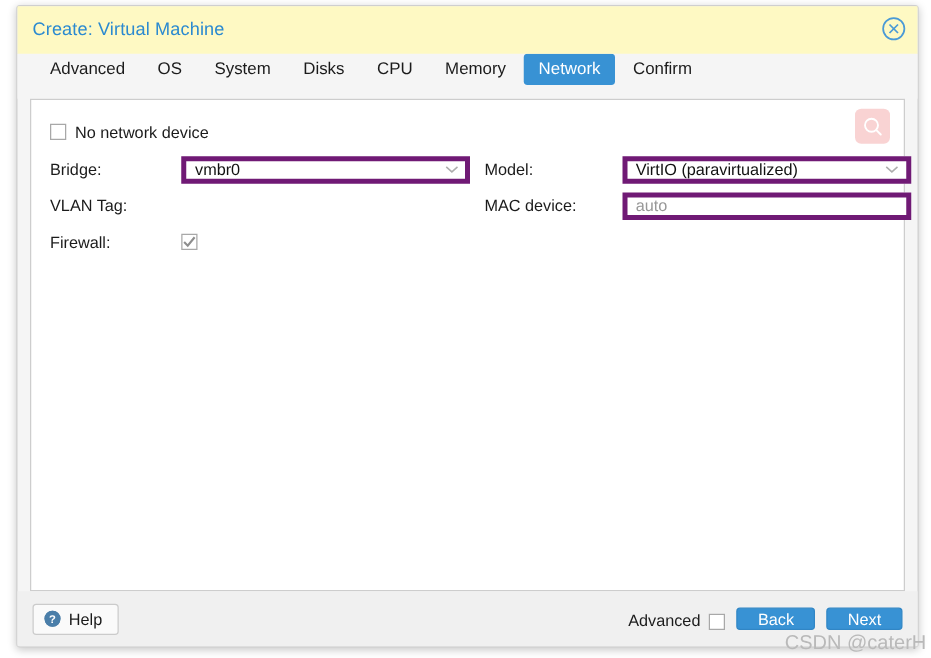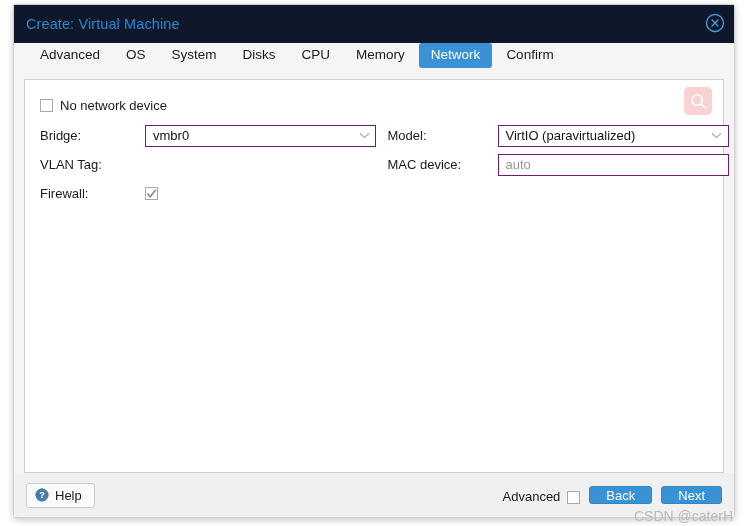--- a/index.html
+++ b/index.html
@@ -38,21 +38,21 @@
     box-sizing: border-box;
     display: flex;
     flex-direction: column;
   }
 
   
   .titlebar {
     height: 38px;
     flex: none;
     position: relative;
-    background: #0f172a;
+    background: #fef9c3;
   }
   .title-text {
     position: absolute;
     left: 12px;
     top: 11px;
     font-size: 14.5px;
     color: #2b8ad0;
     letter-spacing: 0.1px;
     white-space: nowrap;
   }
@@ -137,21 +137,21 @@
   }
   .col.right .lbl { width: 110px; }
 
   
   .field {
     position: relative;
     flex: none;
     width: 231px;
     height: 22px;
     background: #ffffff;
-    border: 1px solid #701a75;
+    border: 4px solid #701a75;
     box-sizing: border-box;
     display: flex;
     align-items: center;
     cursor: text;
   }
   .field .val {
     padding-left: 7px;
     font-size: 13px;
     color: #111111;
     white-space: nowrap;
@@ -257,23 +257,23 @@
     border: 1px solid #3186c5;
     color: #ffffff;
     height: 18px;
     padding: 0 16px;
     margin-left: 9px;
   }
 
   
   .watermark {
     position: absolute;
-    right: 12px;
+    right: 4px;
     bottom: 2px;
-    font-size: 14px;
+    font-size: 16px;
     color: #b9b9b9;
     white-space: nowrap;
     pointer-events: none;
   }
 </style>
 </head>
 <body>
 
 <div id="page">
 

